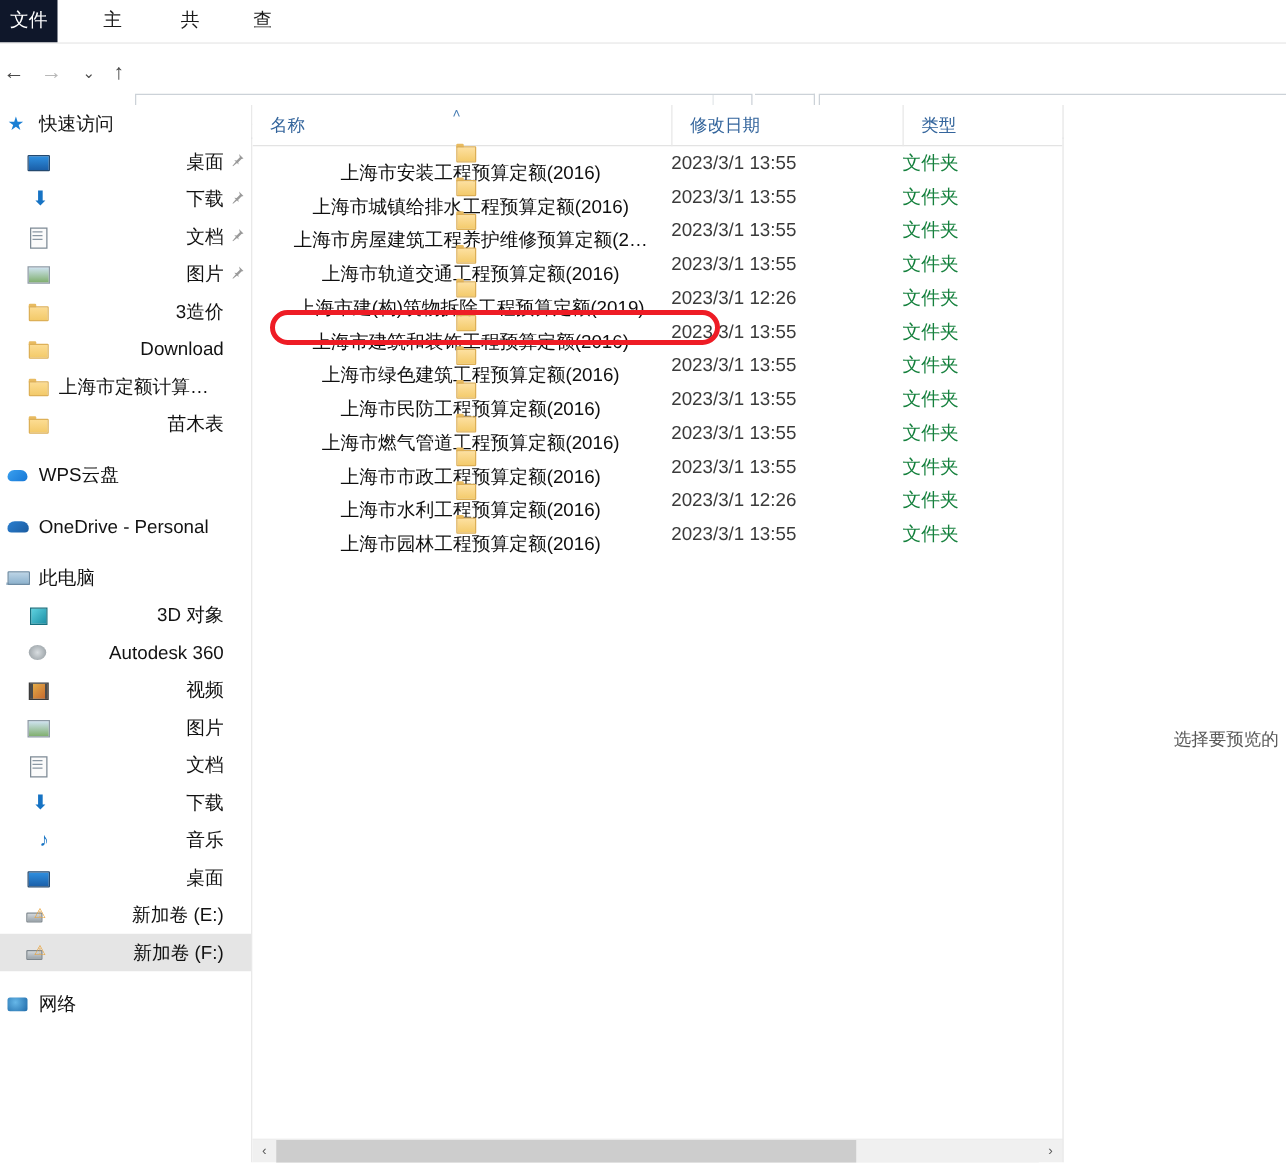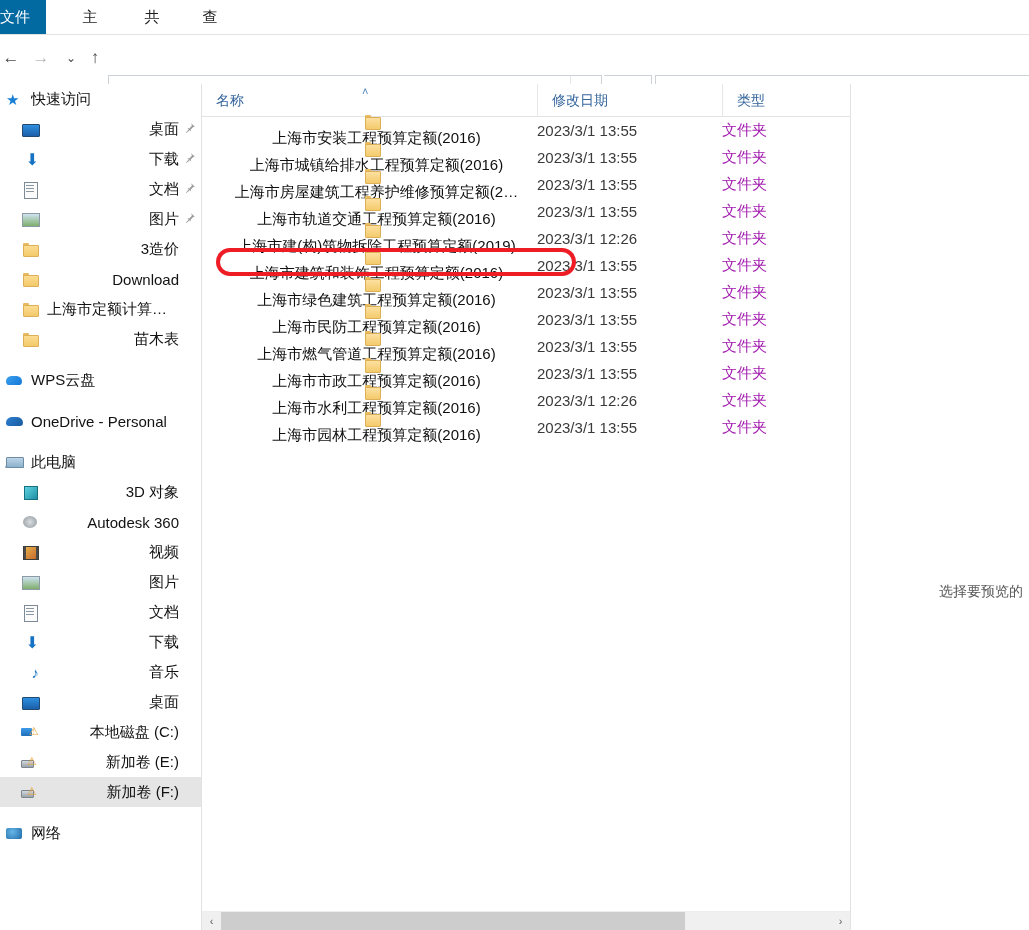--- a/index.html
+++ b/index.html
@@ -12,22 +12,22 @@
   }
   .app { position: relative; width: 1029px; height: 930px; background:#fff; }
 
   
   .ribbon {
     position: absolute; left:0; top:0; width:1029px; height:34px;
     background:#ffffff;
   }
   .file-tab {
     position:absolute; left:0; top:0; width:46px; height:34px;
-    background:#0369a1; color:#ffffff;
-    font-size:15px; line-height:34px; text-align:left;
+    background:#0f172a; color:#ffffff;
+    font-size:15px; line-height:34px; text-align:center;
     letter-spacing:0px;
   }
   .ribbon-tab {
     position:absolute; top:0; height:34px; line-height:34px;
     font-size:15px; color:#1b1b1b; text-align:center;
     padding:0 6px;
   }
   #tab-home  { left:70px;  width:40px; }
   #tab-share { left:132px; width:40px; }
   #tab-view  { left:190px; width:40px; }
@@ -264,21 +264,21 @@
     content:""; position:absolute; left:1px; top:3px; width:14px; height:11px;
     background:linear-gradient(180deg,#fde0a0 0%,#f4cb6c 100%);
     border:1px solid #dcae55; border-radius:0 1px 1px 1px;
   }
   .cell-name .nm { overflow:hidden; text-overflow:ellipsis; white-space:nowrap; }
   .cell-date {
     width:185px; font-size:15px; color:#3a3a3a; white-space:nowrap;
     padding-left:0px;
   }
   .cell-type {
-    width:128px; font-size:15px; color:#a21caf; white-space:nowrap;
+    width:128px; font-size:15px; color:#15803d; white-space:nowrap;
   }
 
   
   .annot {
     position:absolute; left:14px; top:-4px; width:360px; height:28px;
     border:4px solid #ee1c25; border-radius:14px;
     pointer-events:none; z-index:5;
   }
 
   
@@ -462,25 +462,20 @@
         <span class="ic ic-music">♪</span>
         <span class="lbl">音乐</span>
         <span class="pin"></span>
       </div>
       <div class="sb-item lvl1">
         <span class="ic ic-desktop"></span>
         <span class="lbl">桌面</span>
         <span class="pin"></span>
       </div>
       <div class="sb-item lvl1">
-        <span class="ic ic-drive-c"></span>
-        <span class="lbl">本地磁盘 (C:)</span>
-        <span class="pin"></span>
-      </div>
-      <div class="sb-item lvl1">
         <span class="ic ic-drive"></span>
         <span class="lbl">新加卷 (E:)</span>
         <span class="pin"></span>
       </div>
       <div class="sb-item lvl1 selected">
         <span class="ic ic-drive"></span>
         <span class="lbl">新加卷 (F:)</span>
         <span class="pin"></span>
       </div>
       <div class="sb-gap"></div>

